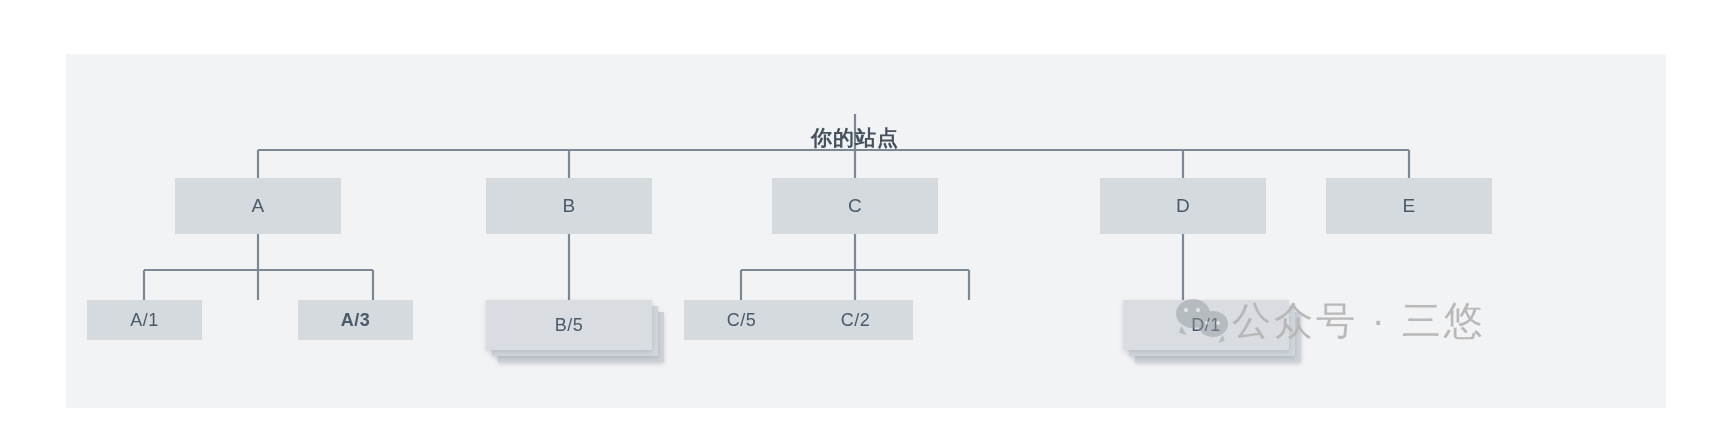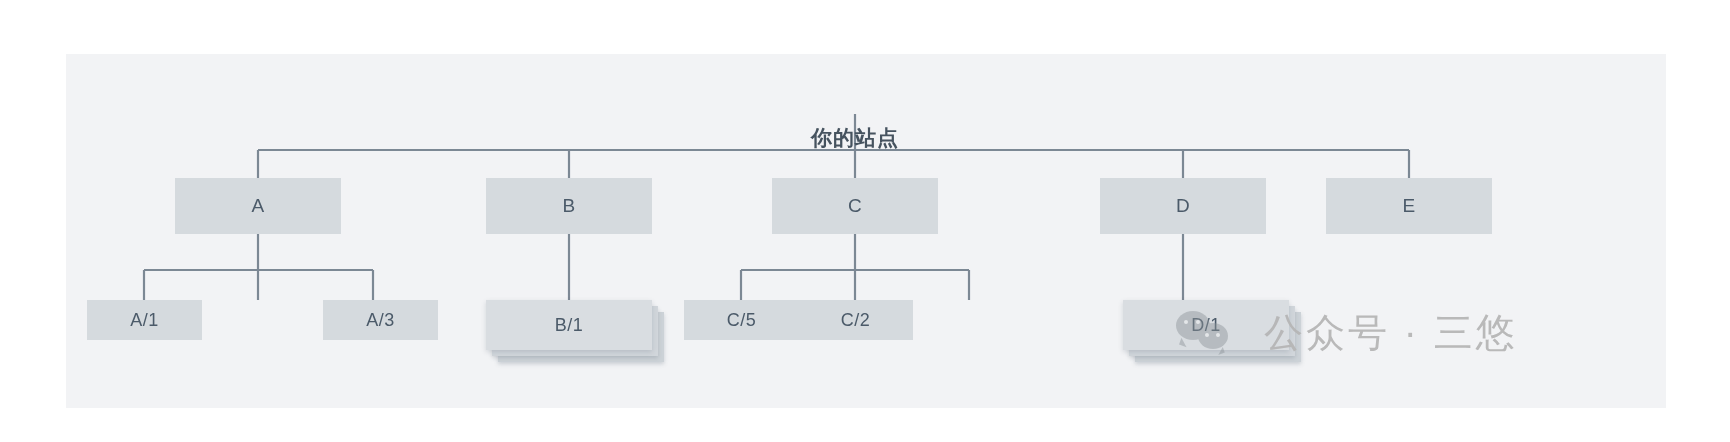--- a/index.html
+++ b/index.html
@@ -108,23 +108,22 @@
     letter-spacing: 0.5px;
   }
 
   
   #watermark {
     position: absolute;
     left: 1110px;
     top: 240px;
     display: flex;
     align-items: center;
-    gap: 32px;
+    gap: 0;
     pointer-events: none;
-    margin-top: 12px;
   }
   #watermark .wm-text {
     color: #b6b6b6;
     font-size: 39px;
     letter-spacing: 3px;
     white-space: nowrap;
     opacity: 0.95;
   }
   #wechat-icon {
     width: 56px;
@@ -221,26 +220,26 @@
 
   <div id="root-title" style="left:718px; top:30px; width:142px; text-align:center;">你的站点</div>
 
   <div class="node node-l2" style="left:109px;  top:124px;">A</div>
   <div class="node node-l2" style="left:420px;  top:124px;">B</div>
   <div class="node node-l2" style="left:706px;  top:124px;">C</div>
   <div class="node node-l2" style="left:1034px; top:124px;">D</div>
   <div class="node node-l2" style="left:1260px; top:124px;">E</div>
 
   <div class="node node-leaf" style="left:21px;  top:246px;">A/1</div>
-  <div class="node node-leaf" style="left:257px; top:246px;">A/3</div>
+  <div class="node node-leaf" style="left:232px; top:246px;font-weight:bold;">A/3</div>
 
   <div class="stack-wrap" style="left:420px; top:246px;">
     <div class="sheet sheet-3"></div>
     <div class="sheet sheet-2"></div>
-    <div class="sheet sheet-1">B/1</div>
+    <div class="sheet sheet-1">B/5</div>
   </div>
 
   <div class="node node-leaf" style="left:618px; top:246px;">C/5</div>
   <div class="node node-leaf" style="left:732px; top:246px;">C/2</div>
 
   <div class="stack-wrap" style="left:1034px; top:246px;margin-left:23px;">
     <div class="sheet sheet-3"></div>
     <div class="sheet sheet-2"></div>
     <div class="sheet sheet-1">D/1</div>
   </div>

